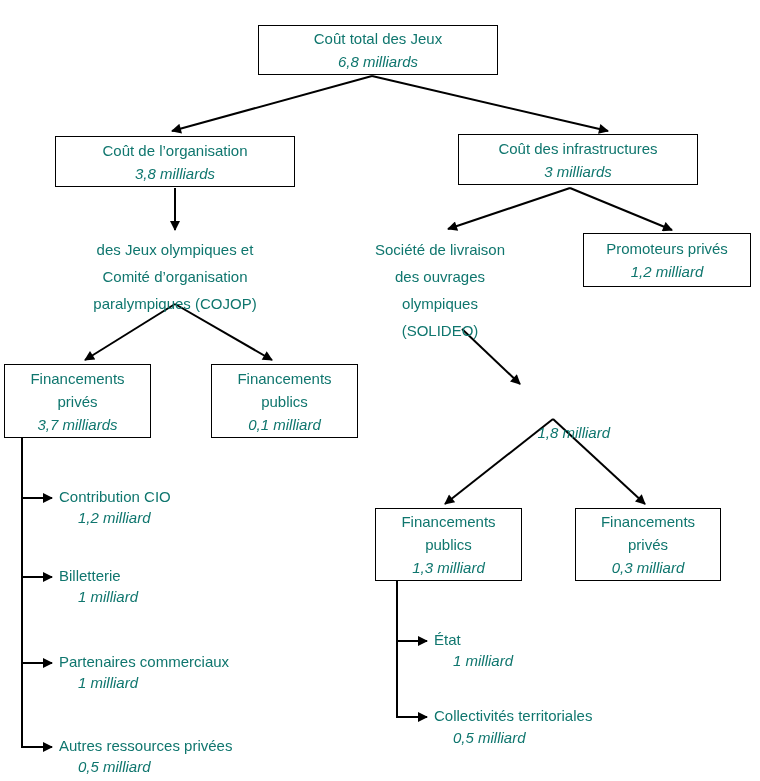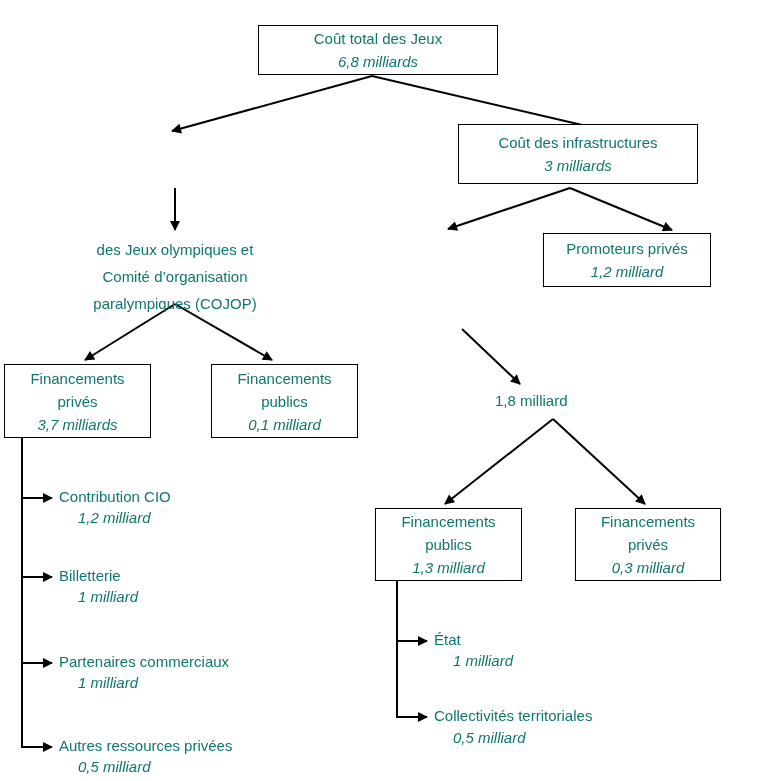--- a/index.html
+++ b/index.html
@@ -8,21 +8,21 @@
     font-family:"Liberation Sans",sans-serif;color:#0f766e;overflow:hidden;
   }
   .connectors{position:absolute;left:0;top:0;}
   .box{
     position:absolute;border:1.5px solid #000;background:#fff;
     display:flex;flex-direction:column;justify-content:center;align-items:center;
     text-align:center;font-size:15px;line-height:23px;box-sizing:border-box;
   }
   .val{font-style:italic;}
   .plain{position:absolute;text-align:center;font-size:15px;line-height:27px;}
-  .amount{position:absolute;text-align:left;font-size:15px;}
+  .amount{position:absolute;text-align:right;font-size:15px;font-style:italic;margin-top:32px;}
   .leaf-label{position:absolute;font-size:15px;white-space:nowrap;}
   .leaf-value{position:absolute;font-size:15px;font-style:italic;white-space:nowrap;}
 </style>
 </head>
 <body>
 
 <div class="canvas">
 
   <svg class="connectors" width="760" height="781" viewBox="0 0 760 781">
     <defs>
@@ -58,33 +58,43 @@
       <line x1="397" y1="641" x2="427" y2="641" marker-end="url(#arr)"></line>
       <line x1="396" y1="717" x2="427" y2="717" marker-end="url(#arr)"></line>
     </g>
   </svg>
 
   <div class="box" style="left:258px;top:25px;width:240px;height:50px">
     <div>Coût total des Jeux</div>
     <div class="val">6,8 milliards</div>
   </div>
 
-  <div class="box" style="left:458px;top:124px;width:240px;height:60px">
+  <div class="box" style="left:55px;top:136px;width:240px;height:51px">
+    <div>Coût de l’organisation</div>
+    <div class="val">3,8 milliards</div>
+  </div>
+  <div class="box" style="left:458px;top:134px;width:240px;height:51px">
     <div>Coût des infrastructures</div>
     <div class="val">3 milliards</div>
   </div>
 
   <div class="plain" style="left:55px;top:236px;width:240px">
     <div>des Jeux olympiques et</div>
     <div>Comité d’organisation</div>
     <div>paralympiques (COJOP)</div>
   </div>
 
+  <div class="plain" style="left:360px;top:236px;width:160px">
+    <div>Société de livraison</div>
+    <div>des ouvrages</div>
+    <div>olympiques</div>
+    <div>(SOLIDEO)</div>
+  </div>
 
-  <div class="box" style="left:543px;top:233px;width:168px;height:54px">
+  <div class="box" style="left:583px;top:233px;width:168px;height:54px">
     <div>Promoteurs privés</div>
     <div class="val">1,2 milliard</div>
   </div>
 
   <div class="box" style="left:4px;top:364px;width:147px;height:74px">
     <div>Financements</div>
     <div>privés</div>
     <div class="val">3,7 milliards</div>
   </div>
   <div class="box" style="left:211px;top:364px;width:147px;height:74px">

